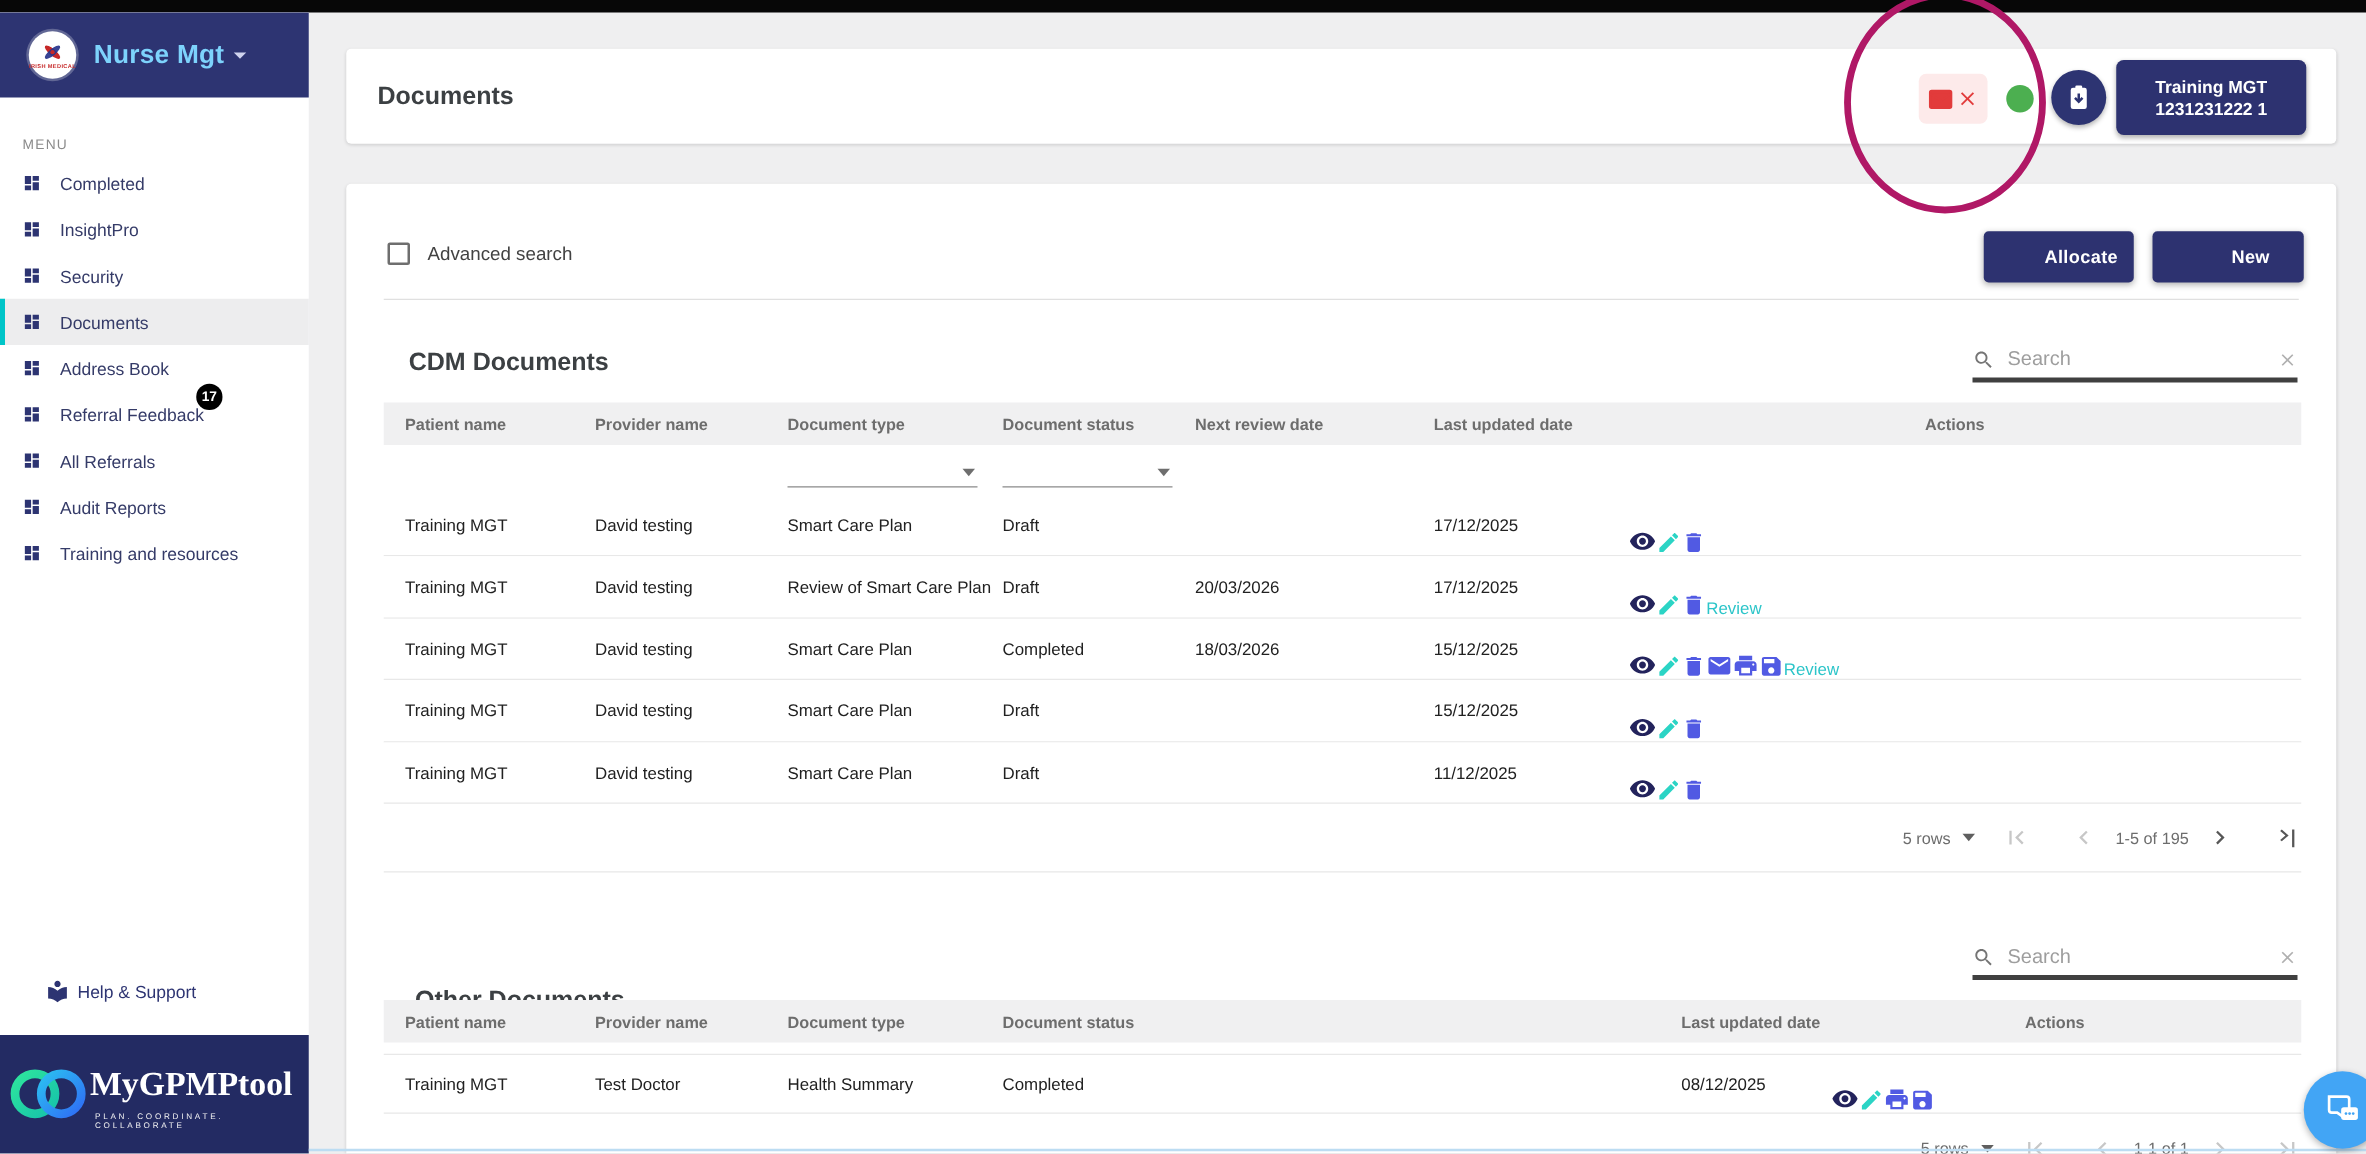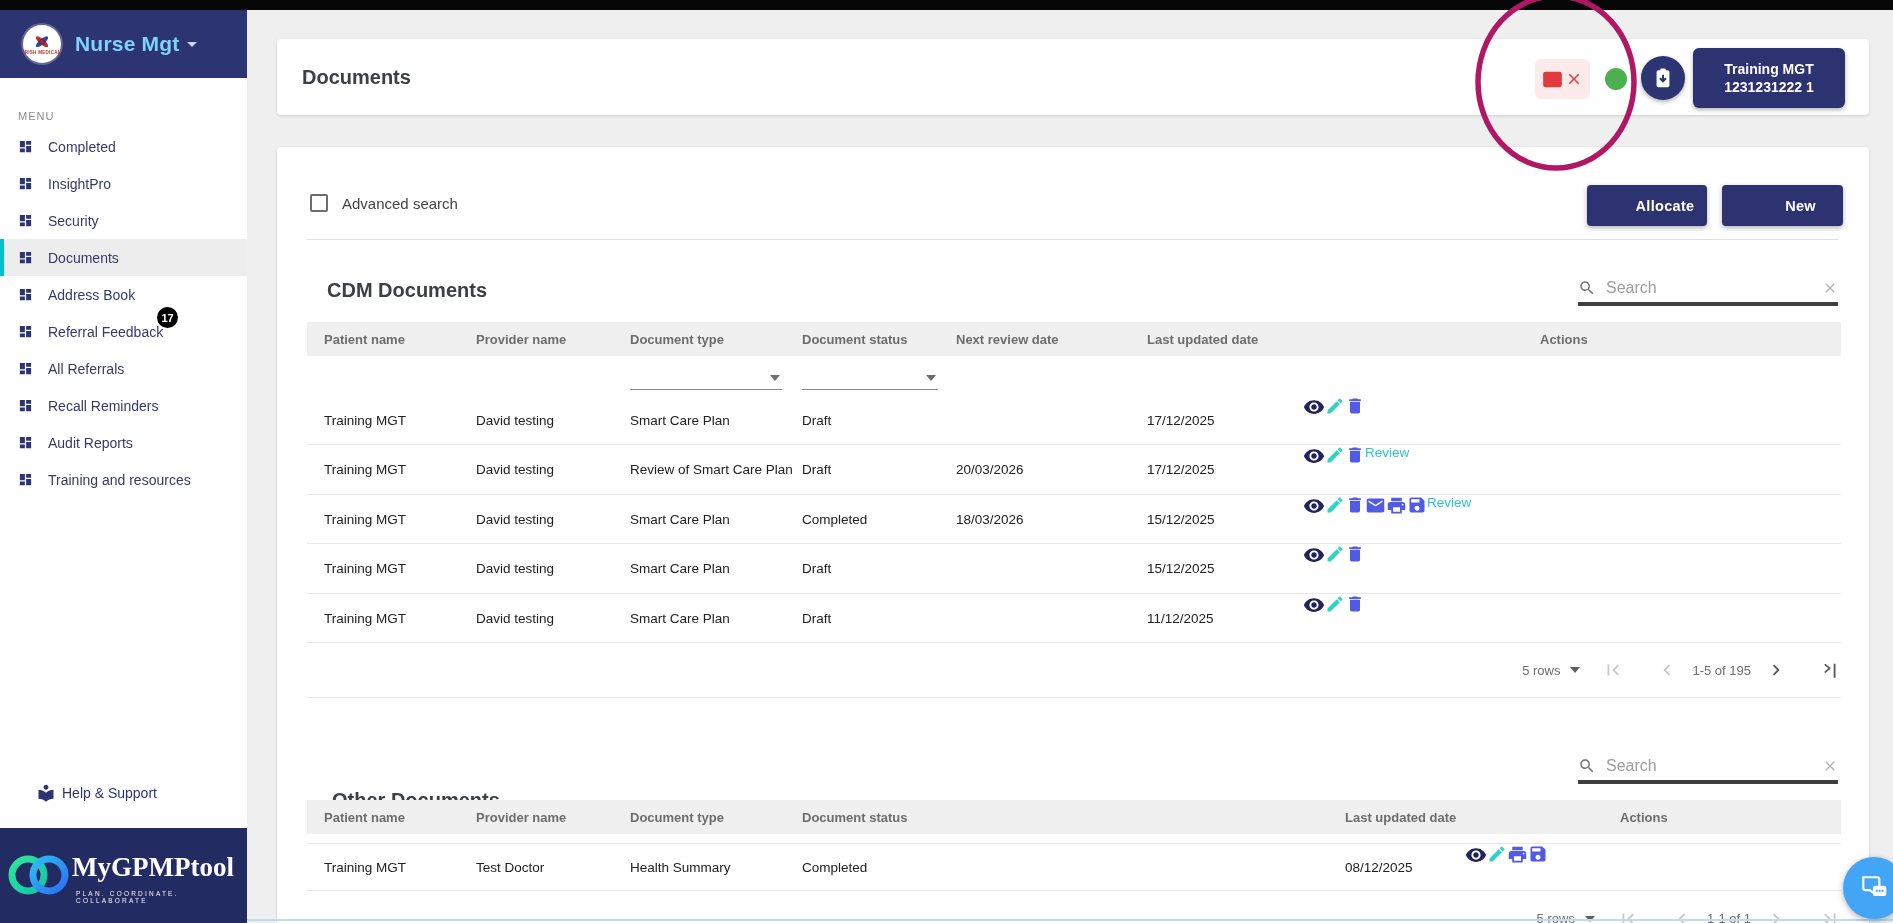--- a/index.html
+++ b/index.html
@@ -97,21 +97,21 @@
               font-size:13.5px; color:#212121;}
   .col-a{left:17px;} .col-b{left:169px;} .col-c{left:323px;} .col-d{left:495px;}
   .col-e{left:649px;} .col-f{left:840px;} .col-act{left:1233px;} 
   .col-e2{left:1038px;} .col-act2{left:1313px;}
   
 
   .filterrow{position:absolute; left:30px; width:1534px; height:40px;}
   .fsel{position:absolute; bottom:6px; height:24px; border-bottom:1px solid #8a8a8a; cursor:pointer;}
   .fsel .tri{position:absolute; right:2px; top:9px; width:0; height:0;
              border-left:5px solid transparent; border-right:5px solid transparent; border-top:6px solid #6e6e6e;}
-  .acts{position:absolute; left:996px; top:0; height:100%; display:flex; align-items:flex-start; }
+  .acts{position:absolute; left:996px; top:0; height:100%; display:flex; align-items:flex-end; }
   .acts .ic{cursor:pointer;}
   .ic-eye{color:#23235c;} .ic-pencil{color:#2bd4c5;} .ic-indigo{color:#515ae3;}
   .review-link{font-size:13.5px; color:#2cc5c9; cursor:pointer;}
 
   .pgn{position:absolute; right:30px; height:55px; display:flex; align-items:center;
        font-size:13px; color:#6d6d6d;}
   .pgn .rows-lbl{cursor:pointer;}
   .pgn .caret-sm{width:0;height:0;border-left:5px solid transparent;border-right:5px solid transparent;
                  border-top:6px solid #5f5f5f; margin-left:10px; cursor:pointer;}
   .pgn .ic{cursor:pointer;}
@@ -199,28 +199,20 @@
         <span class="lbl">Referral Feedback</span>
         <span class="sb-badge">17</span>
       </div>
       <div class="sb-item">
         <span class="ic">
             <svg width="15" height="15" viewBox="0 0 24 24">
               <path d="M3 13h8V3H3v10zm0 8h8v-6H3v6zm10 0h8V11h-8v10zm0-18v6h8V3h-8z"></path>
             </svg>
           </span>
         <span class="lbl">All Referrals</span>
-      </div>
-      <div class="sb-item">
-        <span class="ic">
-            <svg width="15" height="15" viewBox="0 0 24 24">
-              <path d="M3 13h8V3H3v10zm0 8h8v-6H3v6zm10 0h8V11h-8v10zm0-18v6h8V3h-8z"></path>
-            </svg>
-          </span>
-        <span class="lbl">Recall Reminders</span>
       </div>
       <div class="sb-item">
         <span class="ic">
             <svg width="15" height="15" viewBox="0 0 24 24">
               <path d="M3 13h8V3H3v10zm0 8h8v-6H3v6zm10 0h8V11h-8v10zm0-18v6h8V3h-8z"></path>
             </svg>
           </span>
         <span class="lbl">Audit Reports</span>
       </div>
       <div class="sb-item">

